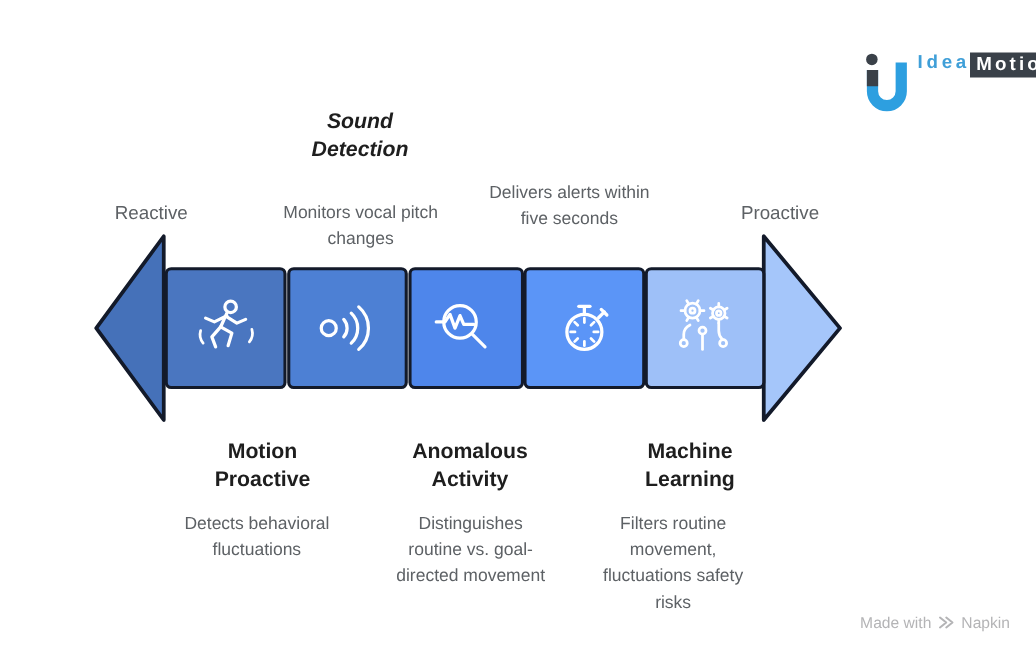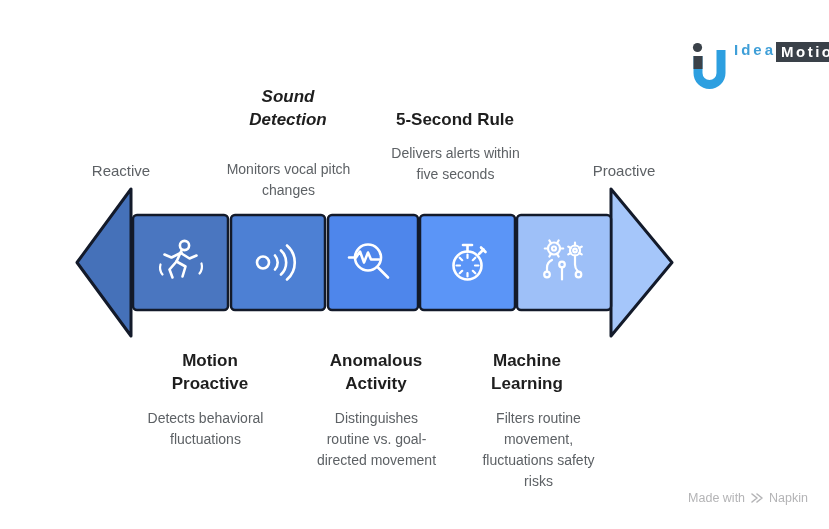--- a/index.html
+++ b/index.html
@@ -62,21 +62,20 @@
     </div>
   </div>
 
   <div class="endpoint left">Reactive</div>
   <div class="endpoint right">Proactive</div>
 
   <div class="stage-title top-title" style="left:193px;font-style:italic;">Sound
 Detection</div>
   <div class="stage-desc top-desc" style="left:191px;margin-top:16px;">Monitors vocal pitch
 changes</div>
-  <div class="stage-title top-title" style="left:360px;">5-Second Rule</div>
   <div class="stage-desc top-desc" style="left:358px;">Delivers alerts within
 five seconds</div>
 
   <svg class="arrow-svg" width="610" height="170" viewBox="0 0 610 170">
 
     <polygon class="arrow-shape" points="7,82.5 61,9 61,156" fill="#4571b9"></polygon>
     <polygon class="arrow-shape" points="602,82.5 541,9 541,156" fill="#a5c6fa"></polygon>
 
     <rect class="seg" x="63" y="35" width="95" height="95" rx="4" fill="#4a76c0"></rect>
     <rect class="seg" x="161" y="35" width="94" height="95" rx="4" fill="#4d80d4"></rect>
@@ -135,21 +134,21 @@
 
   <div class="stage-title bottom-title" style="left:115px;">Motion
 Proactive</div>
   <div class="stage-desc bottom-desc" style="left:108px;">Detects behavioral
 fluctuations</div>
   <div class="stage-title bottom-title" style="left:281px;">Anomalous
 Activity</div>
   <div class="stage-desc bottom-desc" style="left:279px;">Distinguishes
 routine vs. goal-
 directed movement</div>
-  <div class="stage-title bottom-title" style="left:432px;">Machine
+  <div class="stage-title bottom-title" style="left:457px;">Machine
 Learning</div>
   <div class="stage-desc bottom-desc" style="left:441px;">Filters routine
 movement,
 fluctuations safety
 risks</div>
 
   <div class="made-with">
     <span>Made with</span>
     <svg width="14" height="12" viewBox="0 0 14 12">
       <path d="M2,2 l5,4 -5,4 M7,2 l5,4 -5,4" fill="none" stroke="#b4b4b6" stroke-width="1.6" stroke-linejoin="round" stroke-linecap="round"></path>

